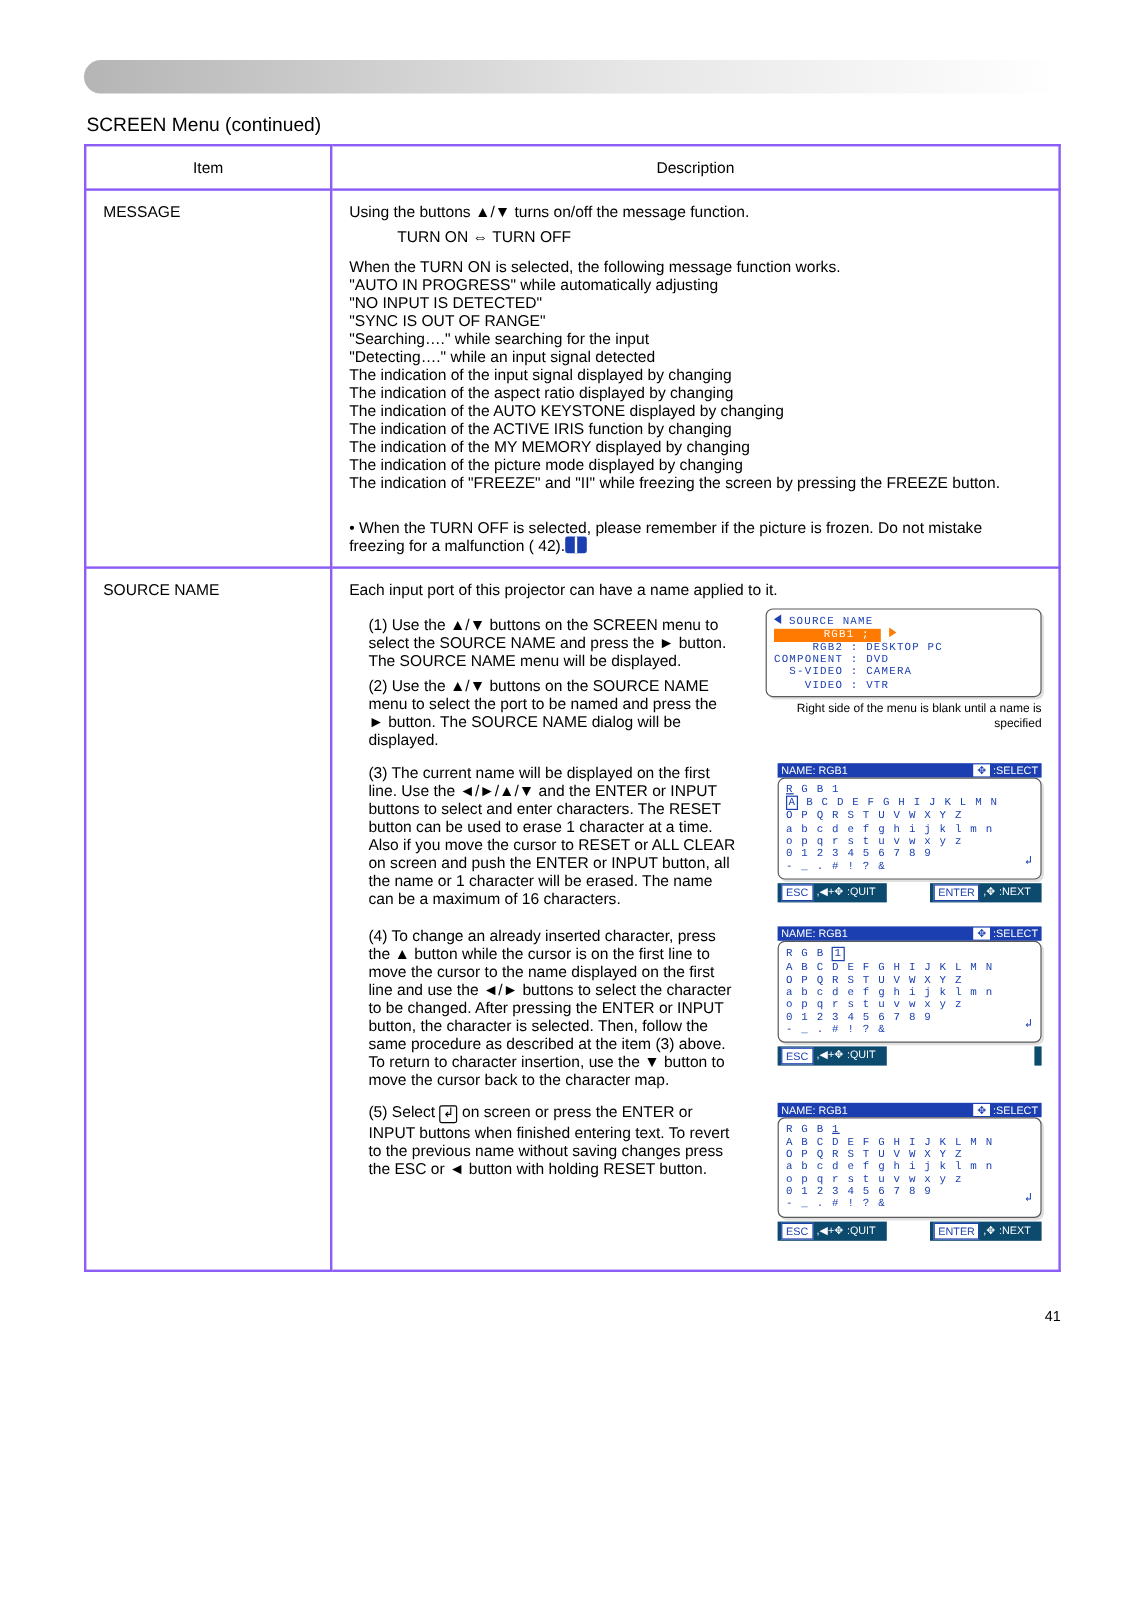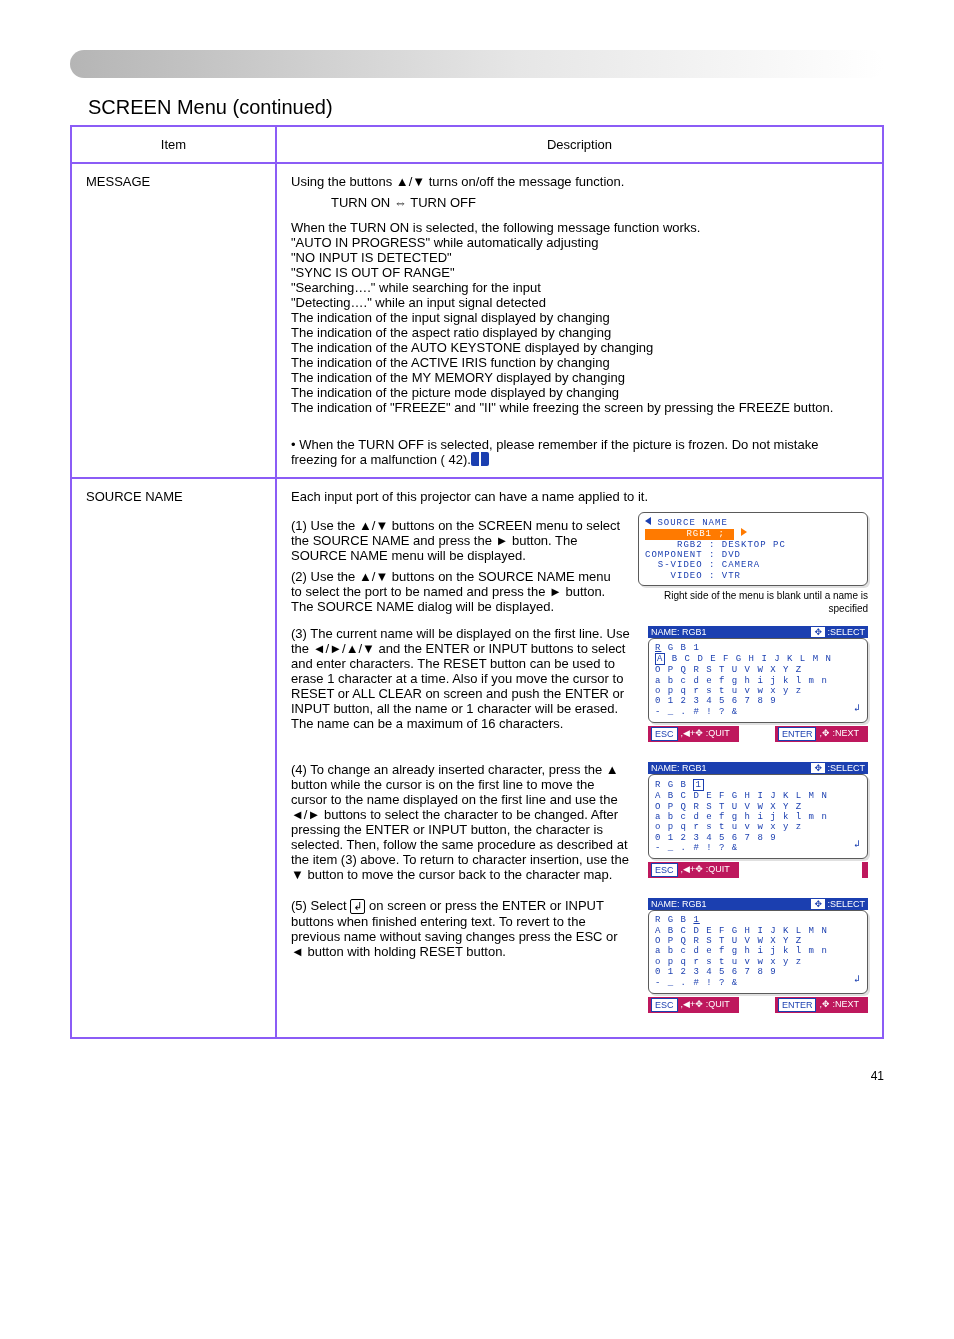--- a/index.html
+++ b/index.html
@@ -1,40 +1,40 @@
 <!DOCTYPE html>
 <html><head>
 <meta charset="utf-8">
 <style>
 body{margin:0;padding:0;font-family:Arial,Helvetica,sans-serif;background:#fff;color:#000;font-size:13px;width:954px}
 .page{padding:50px 70px 40px 70px}
 .header-bar{height:28px;border-radius:14px;background:linear-gradient(90deg,#b5b5b5 0%,#e6e6e6 55%,#fff 100%);margin-bottom:18px}
-.title{font-size:20px;margin:0 0 6px 18px}
+.title{font-size:16px;margin:0 0 6px 2px}
 table.outer{border-collapse:collapse;width:100%}
 table.outer td{border:2px solid #8b5cf6;vertical-align:top;padding:10px 14px}
 td.itemcol{width:175px}
 .desc-title{margin-bottom:8px}
-.step{margin:6px 0}
+.step{margin:6px 16px}
 .small{font-size:10px;line-height:1.25}
 .mini{font-size:9px;line-height:1.15}
 .mono{font-family:'Courier New',monospace;letter-spacing:1px}
 .box{border:1px solid #5a5a5a;border-radius:6px;background:#fff;padding:4px 6px;box-shadow:2px 2px 0 rgba(0,0,0,.12)}
 .miniscreen{width:220px;margin:6px 0 14px auto}
 .bluebar{background:#1b3fb0;color:#fff;font-size:9px;padding:1px 3px;display:flex;justify-content:space-between;align-items:center}
 .selbox{display:inline-block;border:1px solid #1b3fb0;padding:0 1px;line-height:10px}
 .icon-book{display:inline-block;width:18px;height:14px;background:#1b3fb0;border-radius:2px;position:relative;vertical-align:-2px}
 .icon-book:after{content:'';position:absolute;left:8px;top:0;width:2px;height:14px;background:#fff}
 .icon-enter{display:inline-block;border:1px solid #000;border-radius:2px;padding:0 2px;font-size:11px;line-height:13px}
 .caret{display:inline-block;width:0;height:0;border-top:4px solid transparent;border-bottom:4px solid transparent}
 .caret.l{border-right:6px solid #1b3fb0}
 .caret.r{border-left:6px solid #ff7a00}
 .rowflex{display:flex;align-items:flex-start;gap:14px}
 .rowflex .text{flex:1}
 .footbar{display:flex;justify-content:space-between;font-size:9px;margin-top:3px;color:#fff}
-.footbar span{background:#be185d;padding:1px 3px}
+.footbar span{background:#0c4a6e;padding:1px 3px}
 .footbar .invert{background:#fff;color:#1b3fb0;border:1px solid #1b3fb0}
 .footbar .grp{display:flex;gap:0}
 .hl{background:#ff7a00;color:#fff;padding:0 3px;display:inline-block}
 .pnum{text-align:right;font-size:12px;margin-top:30px}
 .ret{display:inline-block;font-size:10px;transform:translateY(-4px)}
 .cursor-u{text-decoration:underline}
 .whitebox{display:inline-block;background:#fff;color:#1b3fb0;padding:0 3px;font-size:9px}
 </style>
 </head>
 <body>

